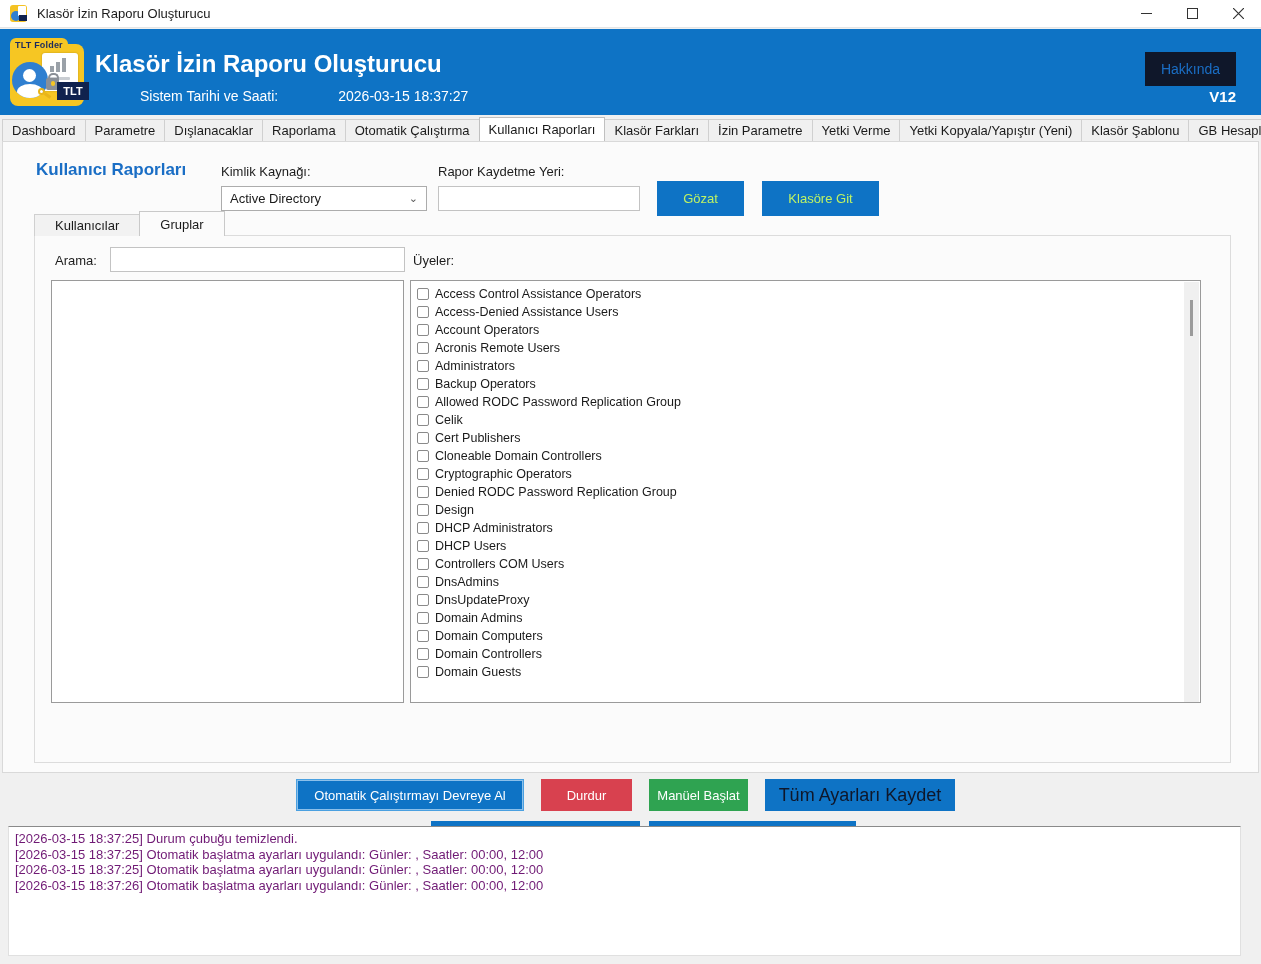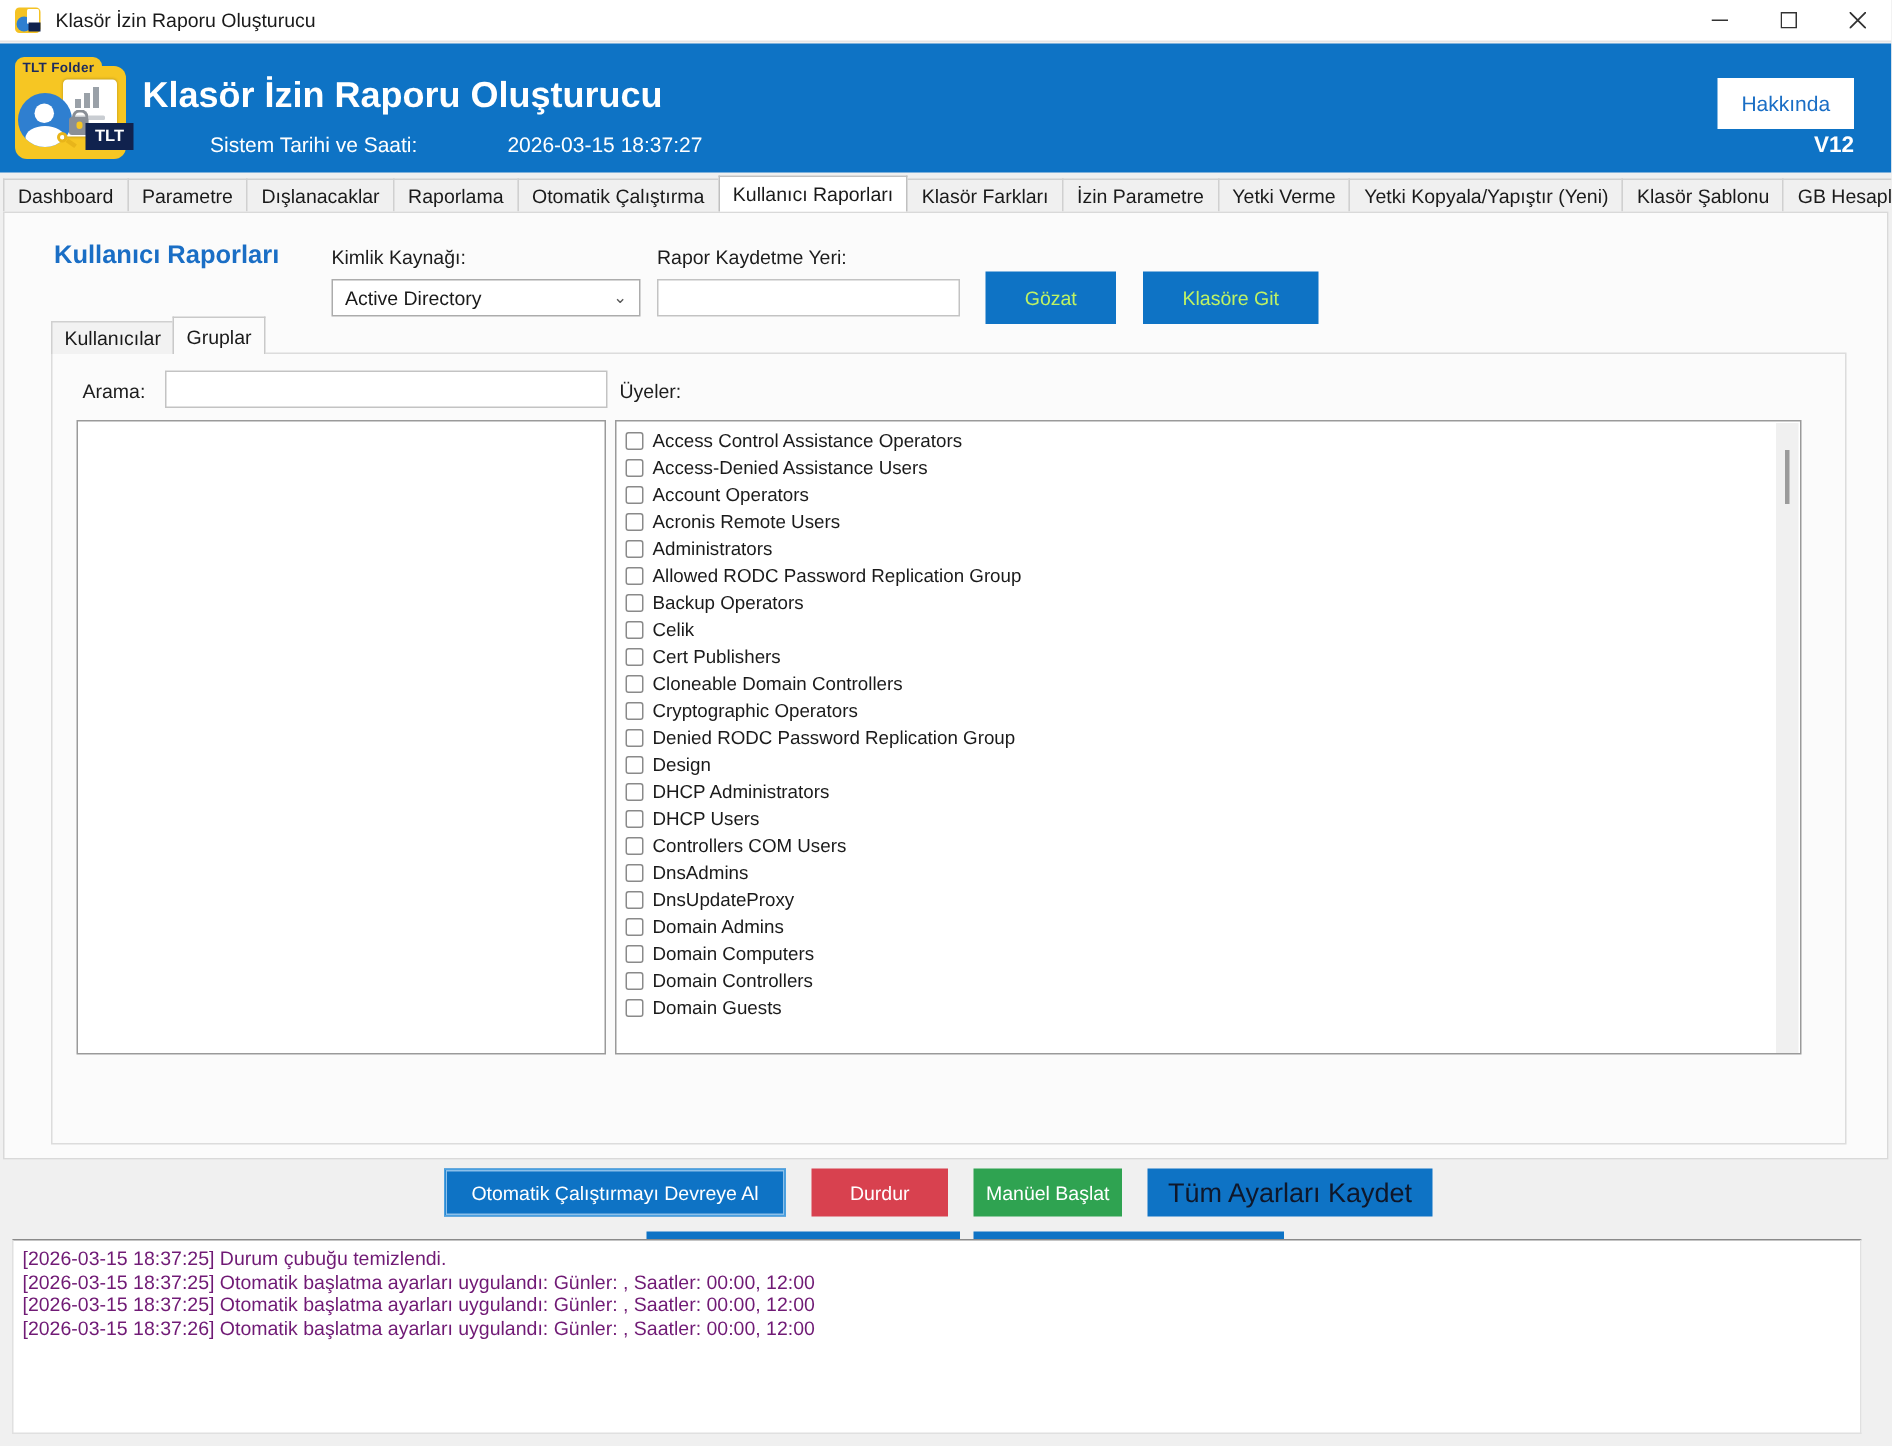--- a/index.html
+++ b/index.html
@@ -36,21 +36,21 @@
   .logo .lock:before { content:""; position:absolute; left:2px; top:-5px; width:7px; height:7px; border:2px solid #8a8f96; border-bottom:none; border-radius:5px 5px 0 0; }
   .logo .lock .keyhole { position:absolute; left:4.5px; top:3px; width:4px; height:5px; background:#f6c623; border-radius:2px; }
   .logo .badge { position:absolute; left:47px; top:44px; width:32px; height:18px; background:#10224e; color:#ffffff; font-size:11px; font-weight:bold; display:flex; align-items:center; justify-content:center; }
   .logo .key { position:absolute; left:28px; top:50px; width:12px; height:12px; }
   .logo .key .ring { position:absolute; left:0; top:0; width:7px; height:7px; border:2px solid #e8b51a; border-radius:50%; }
   .logo .key .stem { position:absolute; left:6px; top:6px; width:7px; height:3px; background:#e8b51a; transform:rotate(35deg); }
 
   .header-title { position:absolute; left:95px; top:21px; font-size:24px; font-weight:bold; color:#ffffff; }
   .header-datetime { position:absolute; left:140px; top:59px; font-size:14px; color:#ffffff; }
   .header-datetime .dt-value { margin-left:60px; }
-  .about-btn { position:absolute; left:1145px; top:23px; width:91px; height:34px; background:#ffffff; border:none; color:#1a6ec5; font-size:14px; font-family:inherit; display:flex; align-items:center; justify-content:center; cursor:pointer; }
+  .about-btn { position:absolute; left:1145px; top:23px; width:91px; height:34px; background:#0f172a; border:none; color:#1a6ec5; font-size:14px; font-family:inherit; display:flex; align-items:center; justify-content:center; cursor:pointer; }
   .version { position:absolute; left:1178px; top:59px; width:58px; text-align:right; font-size:15px; font-weight:bold; color:#ffffff; }
 
   
   .tabstrip { position:absolute; left:2px; top:117px; width:1257px; height:24px; display:flex; align-items:flex-end; }
   .tab { height:22px; display:flex; align-items:center; padding:0 9px; font-size:13px; color:#1a1a1a; background:#f0f0f0; border:1px solid #d0d0d0; border-bottom:none; margin-right:-1px; cursor:pointer; white-space:nowrap; }
   .tab.active { height:24px; background:#ffffff; border-color:#c0c0c0; position:relative; z-index:2; }
 
   
   .page { position:absolute; left:2px; top:141px; width:1257px; height:632px; background:#fbfbfb; border:1px solid #d9d9d9; }
   .page-heading { position:absolute; left:33px; top:18px; font-size:17px; font-weight:bold; color:#1a6ec5; }
@@ -60,21 +60,21 @@
   .combo { position:absolute; left:218px; top:44px; width:206px; height:25px; background:#ffffff; border:1px solid #acacac; display:flex; align-items:center; padding:4px 8px; font-size:13px; color:#1a1a1a; cursor:pointer; }
   .combo .chev { margin-left:auto; color:#5a5a5a; font-size:11px; }
   .txt { position:absolute; background:#ffffff; border:1px solid #c3c3c3; font-size:13px; font-family:inherit; padding:0 6px; color:#1a1a1a; }
   .txt-rapor { left:435px; top:44px; width:202px; height:25px; }
   .btn-blue { background:#0e73c5; color:#bef264; border:none; font-size:13px; font-family:inherit; cursor:pointer; display:flex; align-items:center; justify-content:center; }
   .btn-gozat { position:absolute; left:654px; top:39px; width:87px; height:35px; }
   .btn-klasoregit { position:absolute; left:759px; top:39px; width:117px; height:35px; }
 
   
   .inner-tabstrip { position:absolute; left:31px; top:69px; height:25px; display:flex; align-items:flex-end; z-index:3; }
-  .inner-tab { height:22px; display:flex; align-items:center; padding:0 8px; font-size:13px; color:#1a1a1a; background:#f2f2f2; border:1px solid #d0d0d0; border-bottom:none; margin-right:-1px; cursor:pointer; }
+  .inner-tab { height:22px; display:flex; align-items:center; padding:0 20px; font-size:13px; color:#1a1a1a; background:#f2f2f2; border:1px solid #d0d0d0; border-bottom:none; margin-right:-1px; cursor:pointer; }
   .inner-tab.active { height:25px; background:#fbfbfb; border-color:#c9c9c9; }
   .inner-page { position:absolute; left:31px; top:93px; width:1197px; height:528px; background:#fbfbfb; border:1px solid #dcdcdc; }
 
   .lbl-arama { left:20px; top:17px; position:absolute; font-size:13px; color:#1c1c1c; }
   .txt-arama { left:75px; top:11px; width:295px; height:25px; position:absolute; }
   .lbl-uyeler { left:378px; top:17px; position:absolute; font-size:13px; color:#1c1c1c; }
 
   .listbox-left { position:absolute; left:16px; top:44px; width:353px; height:423px; background:#ffffff; border:1px solid #9a9a9a; }
   .checklist { position:absolute; left:375px; top:44px; width:791px; height:423px; background:#ffffff; border:1px solid #9a9a9a; padding:4px 0 0 4px; overflow:hidden; }
   .chk-row { display:flex; align-items:center; height:18px; cursor:default; }
@@ -223,25 +223,25 @@
           <div class="chk-row">
             <span class="chk-box"></span>
             <span class="chk-label">Acronis Remote Users</span>
           </div>
           <div class="chk-row">
             <span class="chk-box"></span>
             <span class="chk-label">Administrators</span>
           </div>
           <div class="chk-row">
             <span class="chk-box"></span>
+            <span class="chk-label">Backup Operators</span>
+          </div>
+          <div class="chk-row">
+            <span class="chk-box"></span>
             <span class="chk-label">Allowed RODC Password Replication Group</span>
-          </div>
-          <div class="chk-row">
-            <span class="chk-box"></span>
-            <span class="chk-label">Backup Operators</span>
           </div>
           <div class="chk-row">
             <span class="chk-box"></span>
             <span class="chk-label">Celik</span>
           </div>
           <div class="chk-row">
             <span class="chk-box"></span>
             <span class="chk-label">Cert Publishers</span>
           </div>
           <div class="chk-row">

